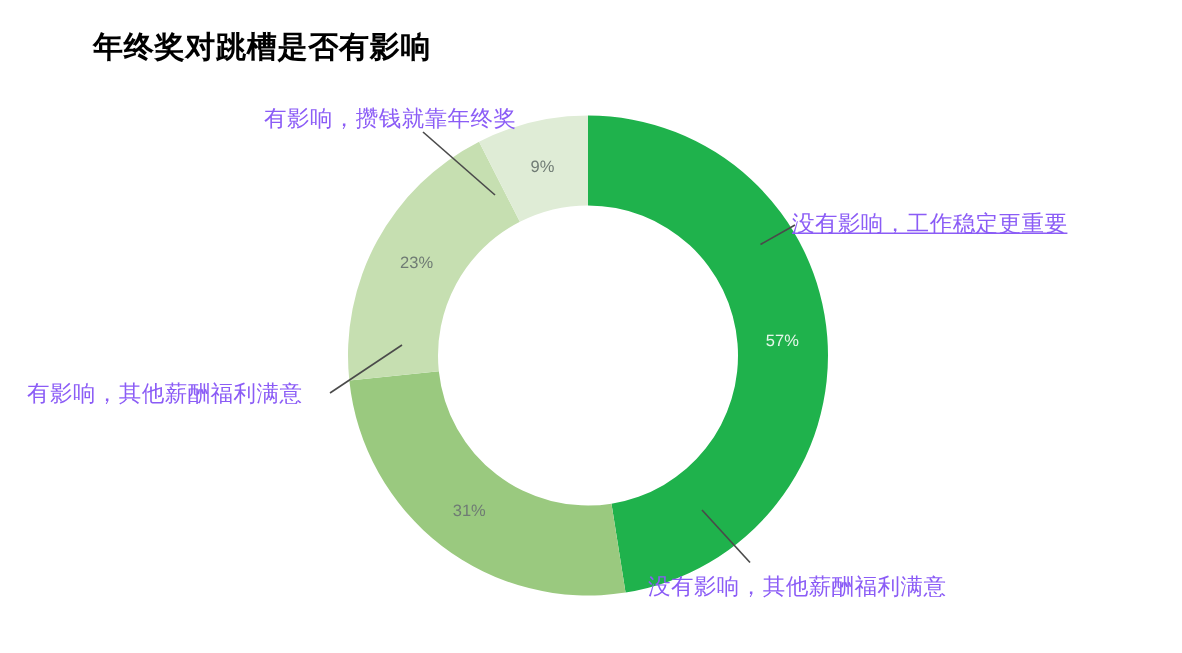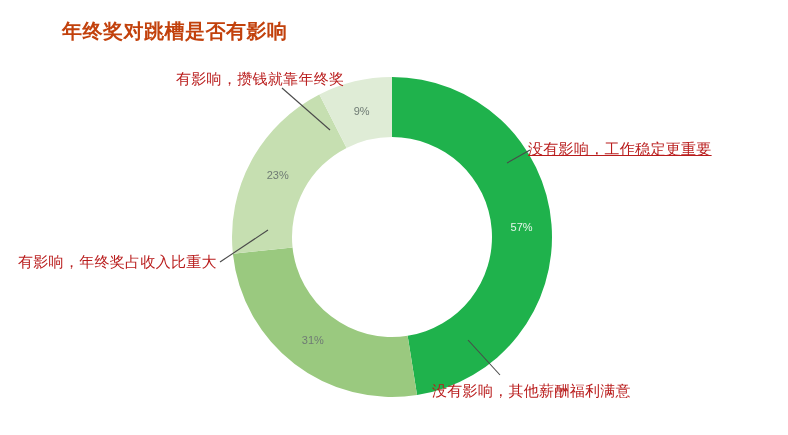--- a/index.html
+++ b/index.html
@@ -15,21 +15,21 @@
     font-family: "Liberation Sans", "DejaVu Sans", sans-serif;
     -webkit-font-smoothing: antialiased;
   }
 
   #chart-title {
     position: absolute;
     left: 62px;
     top: 18px;
     font-size: 20px;
     font-weight: bold;
-    color: #c2410c;
+    color: #000000;
     letter-spacing: 0.5px;
     white-space: nowrap;
   }
 
   #donut-wrap {
     position: absolute;
     left: 0;
     top: 0;
     width: 788px;
     height: 435px;
@@ -46,21 +46,21 @@
 
   .leader {
     stroke: #4a4a4a;
     stroke-width: 1.1;
     fill: none;
   }
 
   .callout {
     position: absolute;
     font-size: 15px;
-    color: #b91c1c;
+    color: #8b5cf6;
     white-space: nowrap;
     letter-spacing: 0.3px;
   }
   #callout-top    { left: 176px; top: 70px; }
   #callout-right  { left: 528px; top: 140px; text-decoration: underline; }
   #callout-left   { left: 18px;  top: 253px; }
   #callout-bottom { left: 432px; top: 382px; text-align: right; }
 </style>
 </head>
 <body>
@@ -90,15 +90,15 @@
       <text id="val-2" class="slice-label" text-anchor="middle" x="277.7537753539445" y="178.9693611662509">23%</text>
       <text id="val-3" class="slice-label" text-anchor="middle" x="361.65210269873234" y="114.59191034830204">9%</text>
     </g>
   </svg>
 </div>
 
 <div class="callout" id="callout-top">有影响，攒钱就靠年终奖</div>
 
 <div class="callout" id="callout-right">没有影响，工作稳定更重要</div>
 
-<div class="callout" id="callout-left">有影响，年终奖占收入比重大</div>
+<div class="callout" id="callout-left">有影响，其他薪酬福利满意</div>
 
 <div class="callout" id="callout-bottom">没有影响，其他薪酬福利满意</div>
 
 </body></html>

